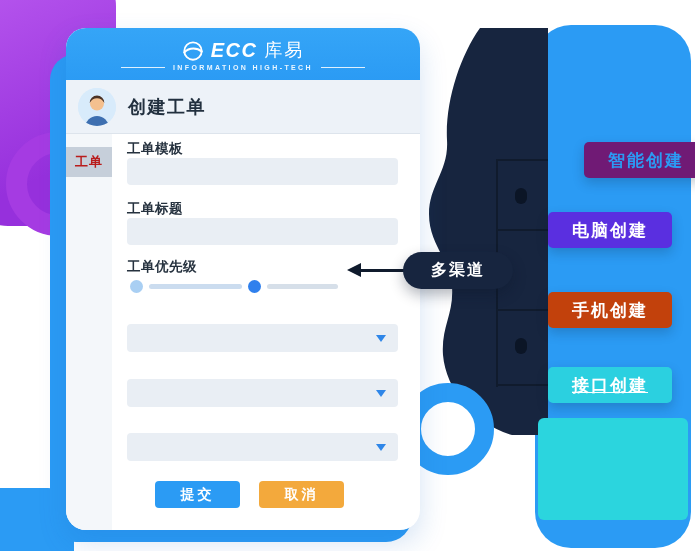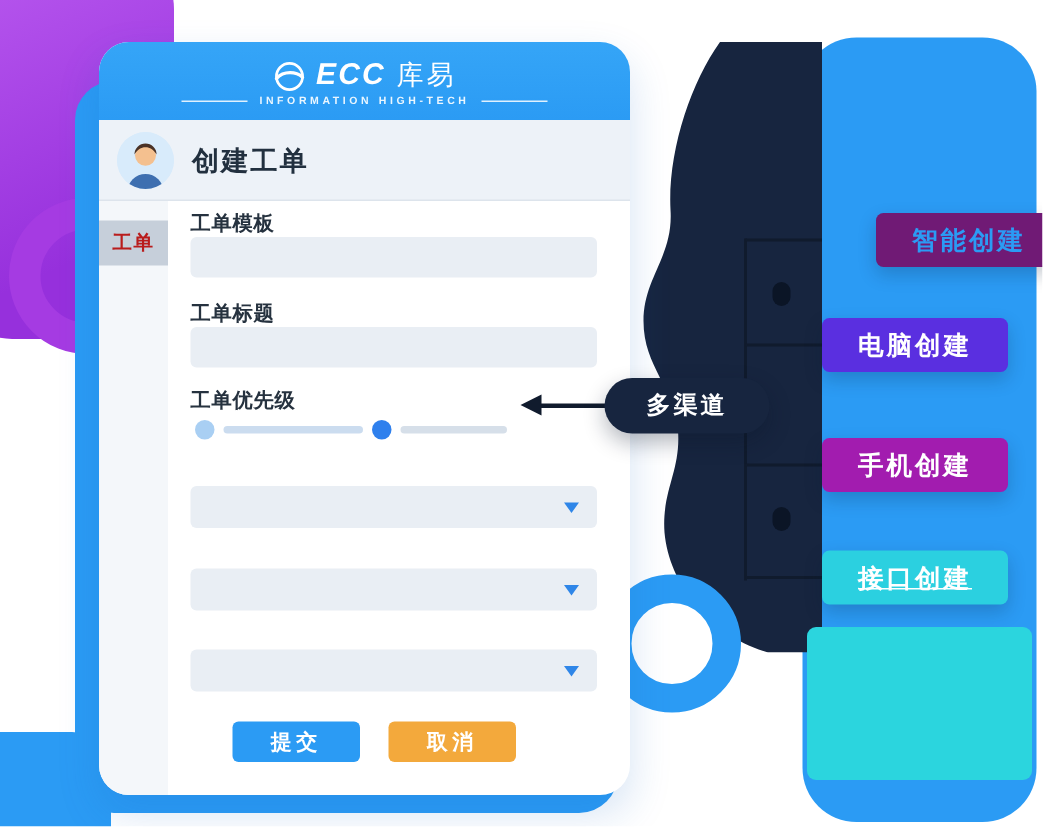--- a/index.html
+++ b/index.html
@@ -77,21 +77,21 @@
   .bead{left:515px;width:12px;height:16px;border-radius:6px;background:#0B1526;}
   .bead-1{top:188px;} .bead-2{top:338px;}
   .pill{left:403px;top:252px;width:110px;height:37px;background:#17253F;border-radius:19px;
     color:#fff;display:flex;align-items:center;justify-content:center;font-size:16px;
     font-weight:700;letter-spacing:2px;box-shadow:0 6px 14px rgba(10,20,40,.3);}
   .chip{width:124px;height:36px;border-radius:5px;display:flex;align-items:center;
     justify-content:center;font-size:17px;font-weight:700;letter-spacing:2px;
     box-shadow:0 5px 12px rgba(10,30,60,.22);left:548px;}
   .chip-1{top:142px;background:#701a75;color:#2B9BF4;margin-left:36px;}
   .chip-2{top:212px;background:#5A2FE0;color:#fff;}
-  .chip-3{top:292px;background:#a21caf;color:#fff;}
+  .chip-3{top:292px;background:#c2410c;color:#fff;}
   .chip-4{top:367px;background:#2BD0E0;color:#fff;text-decoration:underline;}
 </style>
 </head>
 <body>
 
 <div class="stage">
 
   <div class="abs purple-blob"></div>
   <div class="abs purple-ring"></div>
   <div class="abs blue-rect-bl"></div>

